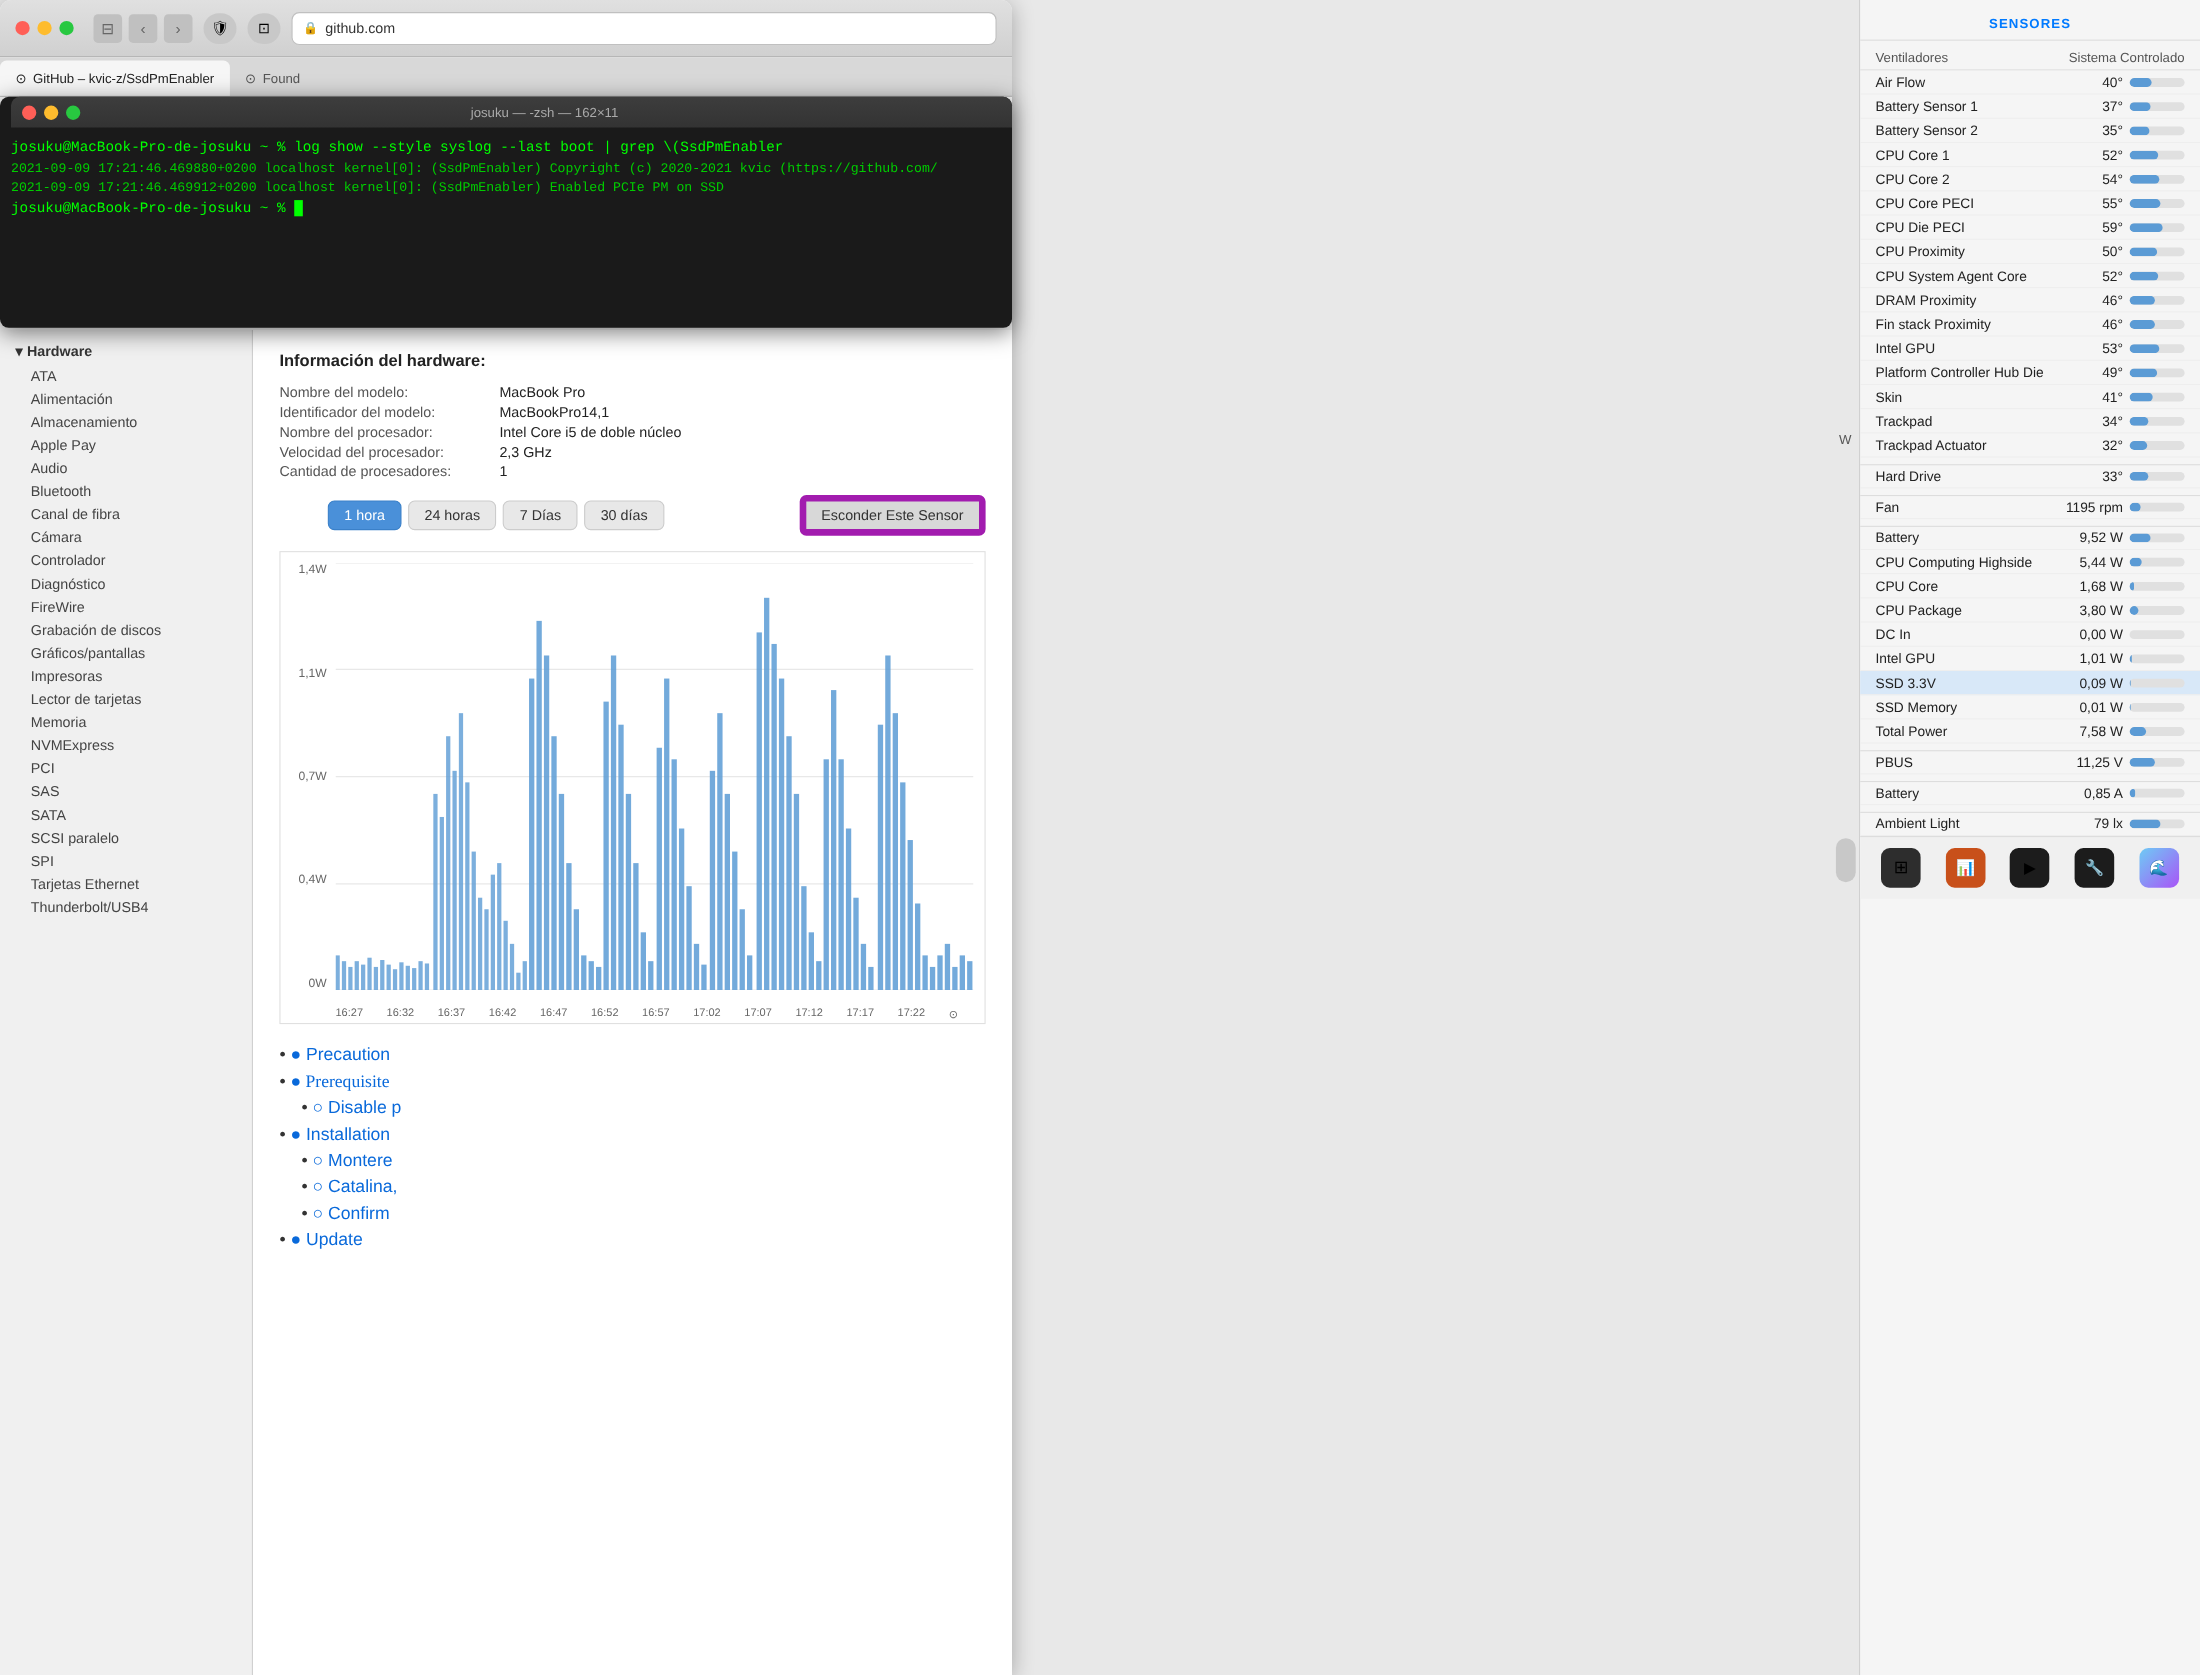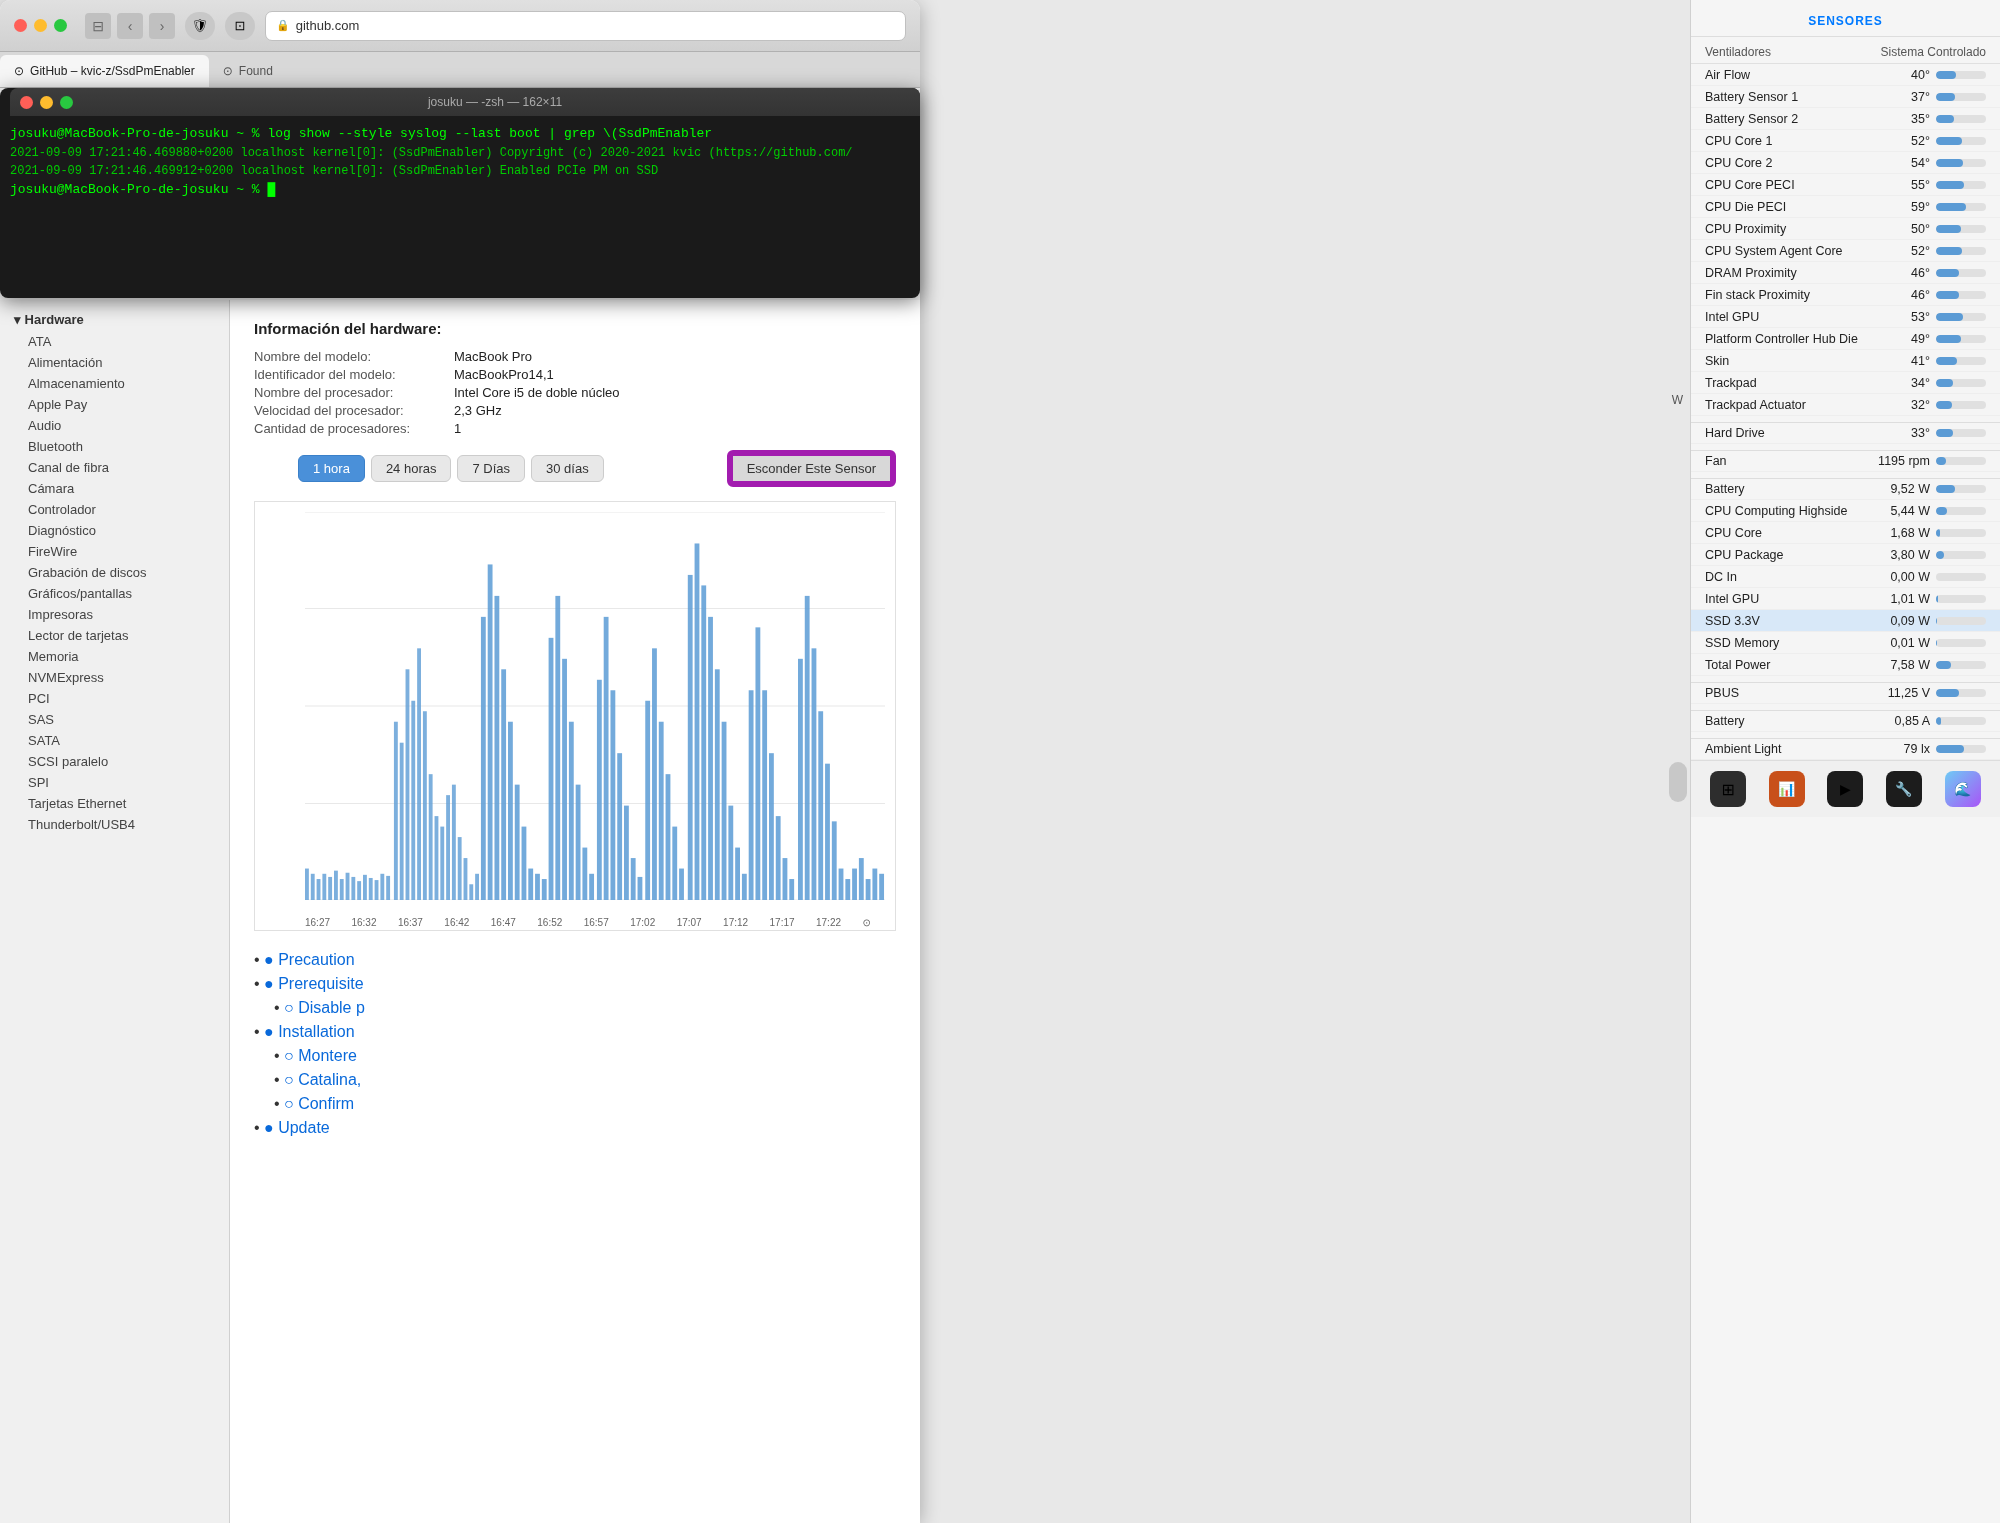--- a/index.html
+++ b/index.html
@@ -461,20 +461,27 @@
 
     <div class="time-buttons">
       <button class="time-btn active">1 hora</button>
       <button class="time-btn">24 horas</button>
       <button class="time-btn">7 Días</button>
       <button class="time-btn">30 días</button>
       <button class="hide-sensor-btn">Esconder Este Sensor</button>
     </div>
 
     <div class="chart-container">
+      <div class="chart-y-labels">
+        <span>1,4W</span>
+        <span>1,1W</span>
+        <span>0,7W</span>
+        <span>0,4W</span>
+        <span>0W</span>
+      </div>
       <svg class="chart-svg" viewBox="0 0 600 370" preserveAspectRatio="none">
 
         <line x1="0" y1="0" x2="600" y2="0" stroke="#e8e8e8" stroke-width="1"></line>
         <line x1="0" y1="92" x2="600" y2="92" stroke="#e8e8e8" stroke-width="1"></line>
         <line x1="0" y1="185" x2="600" y2="185" stroke="#e8e8e8" stroke-width="1"></line>
         <line x1="0" y1="278" x2="600" y2="278" stroke="#e8e8e8" stroke-width="1"></line>
         <line x1="0" y1="370" x2="600" y2="370" stroke="#e8e8e8" stroke-width="1"></line>
 
         <rect x="0" y="340" width="4" height="30" fill="#5b9bd5" opacity="0.8"></rect>
         <rect x="6" y="345" width="4" height="25" fill="#5b9bd5" opacity="0.8"></rect>
@@ -590,21 +597,21 @@
         <span>⊙</span>
       </div>
     </div>
 
     <div style="margin-top: 20px;">
       <ul class="github-list">
         <li>
           <span style="color:#0969da;">● Precaution</span>
         </li>
         <li>
-          <span style="color:#0969da;">● Prerequisite</span>
+          <span style="color:#0969da;font-family:Liberation Serif, serif;">● Prerequisite</span>
           <ul style="margin-left:20px;list-style:none;">
             <li><span style="color:#0969da;">○ Disable p</span></li>
           </ul>
         </li>
         <li>
           <span style="color:#0969da;">● Installation</span>
           <ul style="margin-left:20px;list-style:none;">
             <li><span style="color:#0969da;">○ Montere</span></li>
             <li><span style="color:#0969da;">○ Catalina,</span></li>
             <li><span style="color:#0969da;margin-top:18px;">○ Confirm</span></li>

